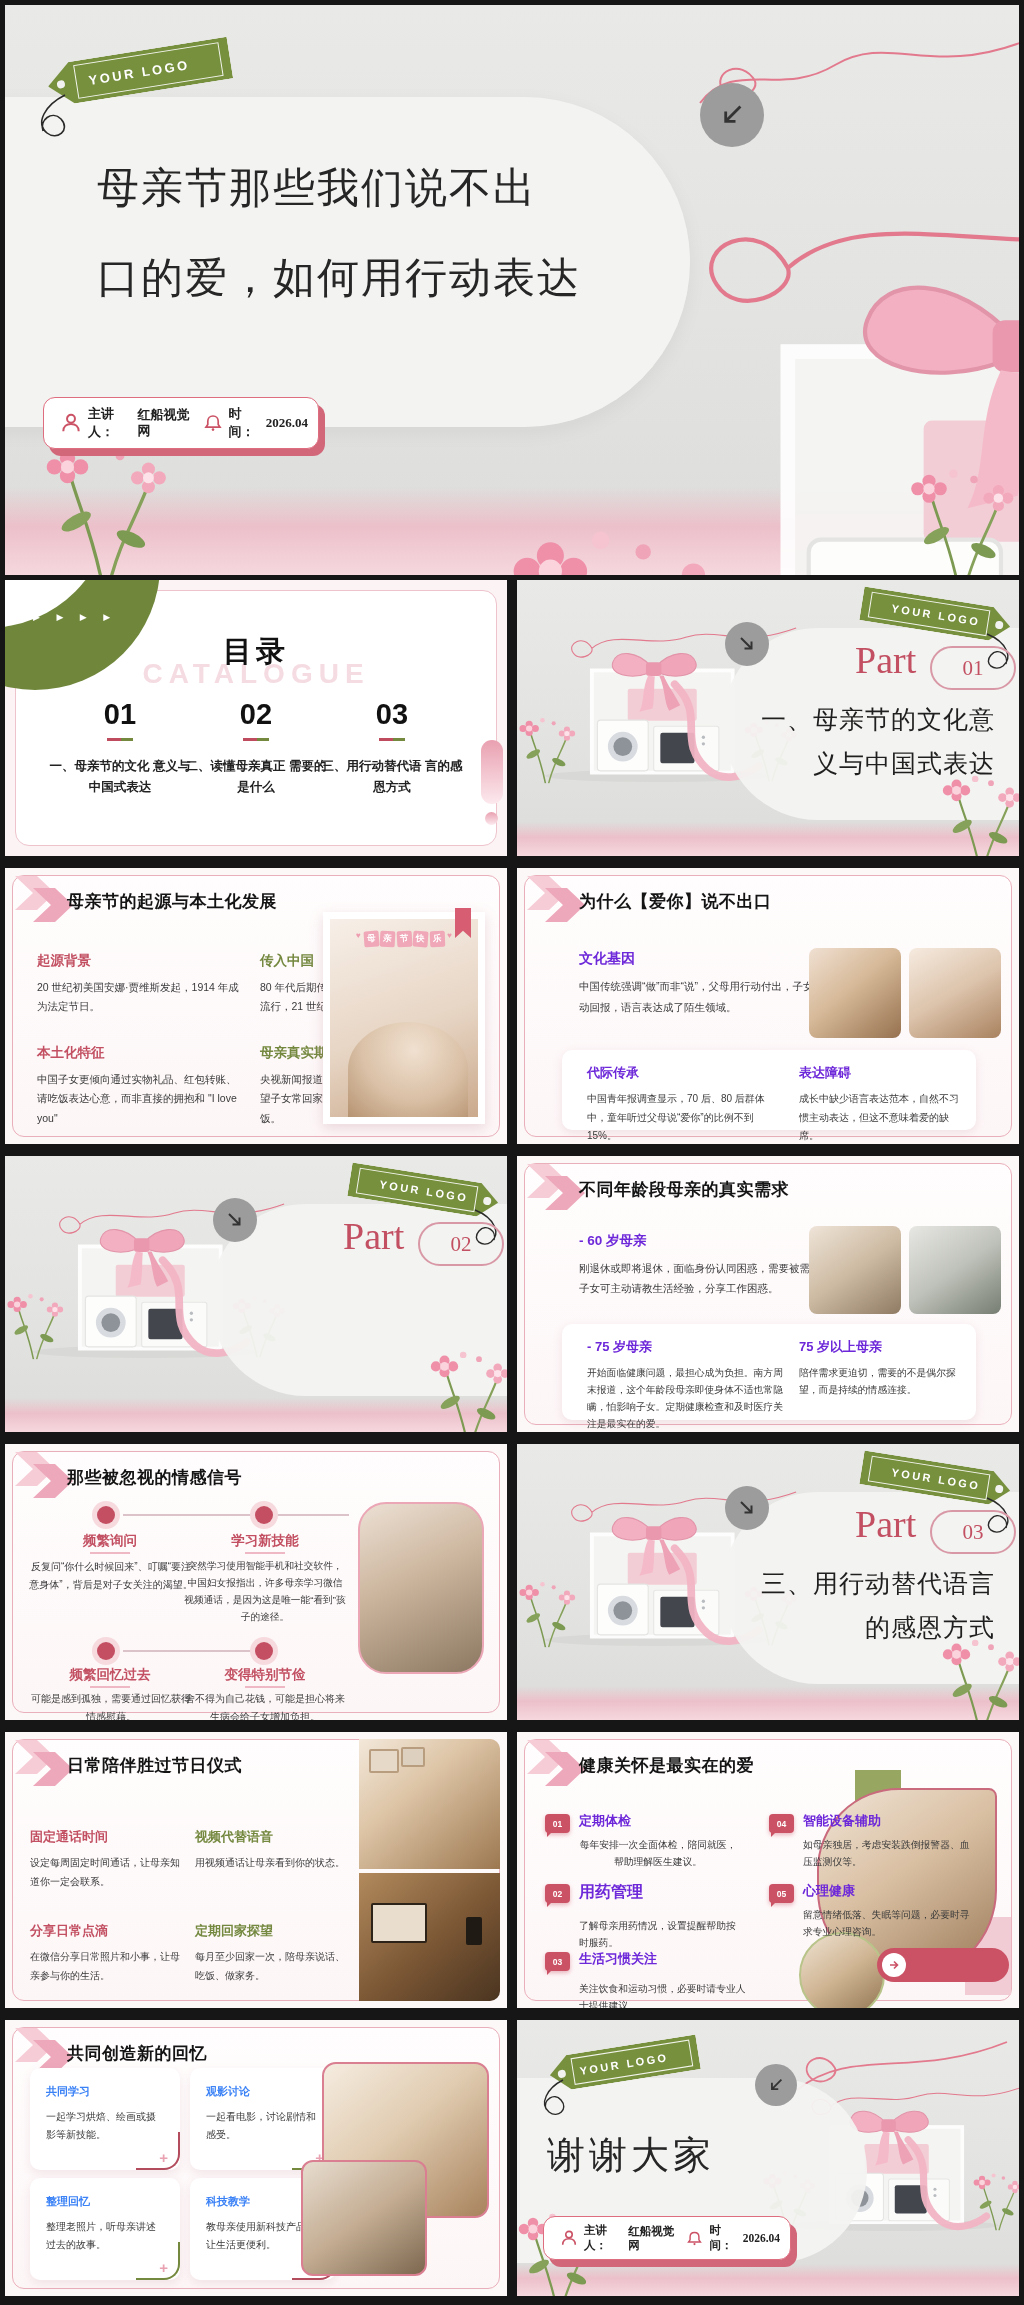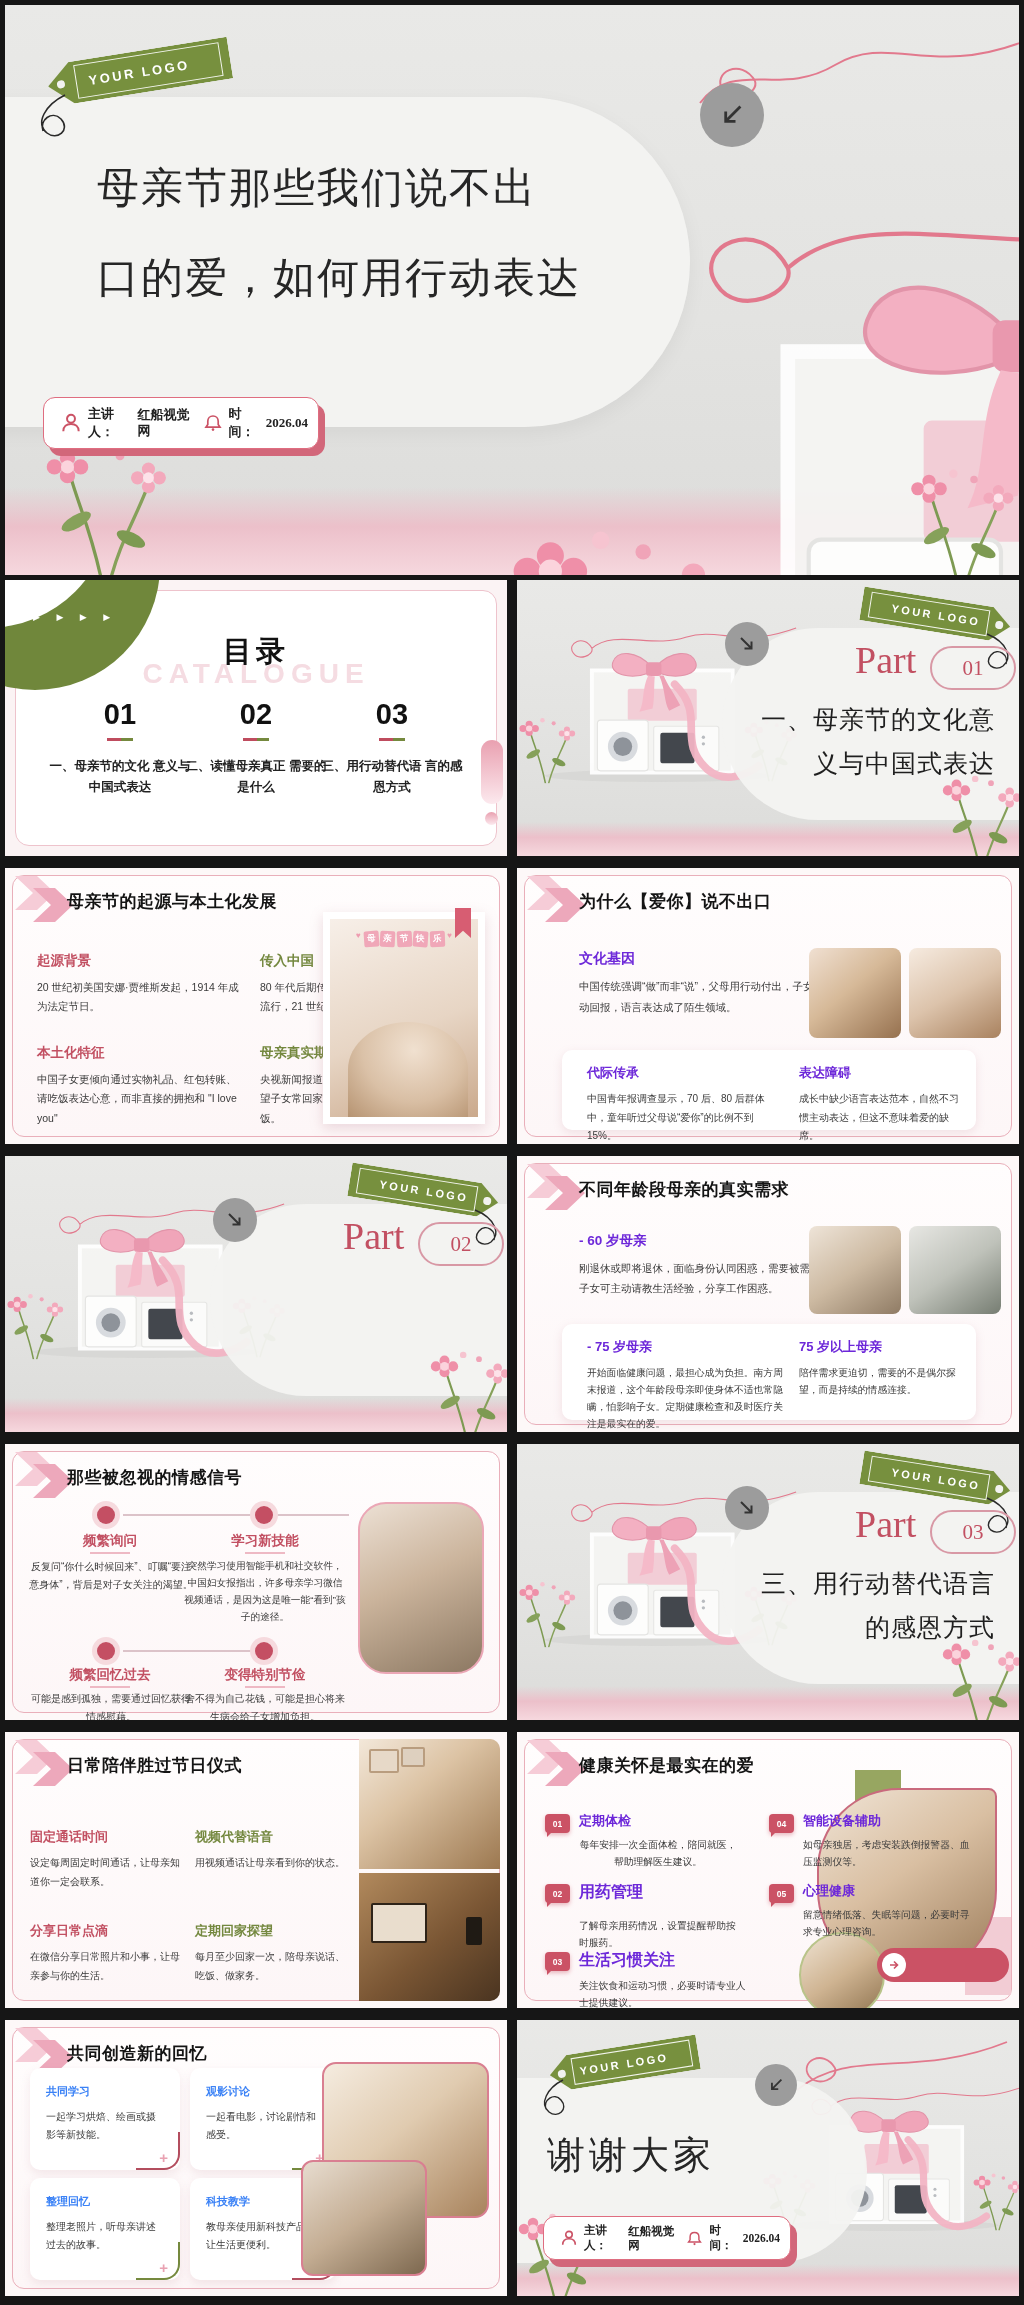--- a/index.html
+++ b/index.html
@@ -489,21 +489,21 @@
         <span>05</span>
       </div>
     <div class="sect" style="left:286px;top:150px;width:168px;z-index:5;">
       <div class="sh h-dark" style="font-size:13px;margin-bottom:6px;">心理健康</div>
       <div class="sb" style="font-size:9.8px;line-height:1.75;">留意情绪低落、失眠等问题，必要时寻求专业心理咨询。</div>
     </div>
     <div class="numB" style="left:28px;top:220px;">
         <span>03</span>
       </div>
     <div class="sect" style="left:62px;top:218px;width:170px;">
-      <div class="sh h-dark" style="font-size:16px;margin-bottom:6px;">生活习惯关注</div>
+      <div class="sh h-dark" style="font-size:13px;margin-bottom:12px;">生活习惯关注</div>
       <div class="sb" style="font-size:9.8px;line-height:1.75;">关注饮食和运动习惯，必要时请专业人士提供建议。</div>
     </div>
   </div>
 
   <div class="slide cslide" id="s-mem" style="left:5px;top:2020px;width:502px;height:276px;">
     <div class="cframe"></div>
     <div class="hdrA" style="left:10px;top:8px;width:40px;height:34px;background:#f6ccd7;"></div>
     <div class="hdrA" style="left:28px;top:20px;width:40px;height:34px;background:#eda8bb;"></div>
     <div class="ctitle">共同创造新的回忆</div>
     <div class="mcard" style="left:25px;top:48px;width:150px;height:102px;">

